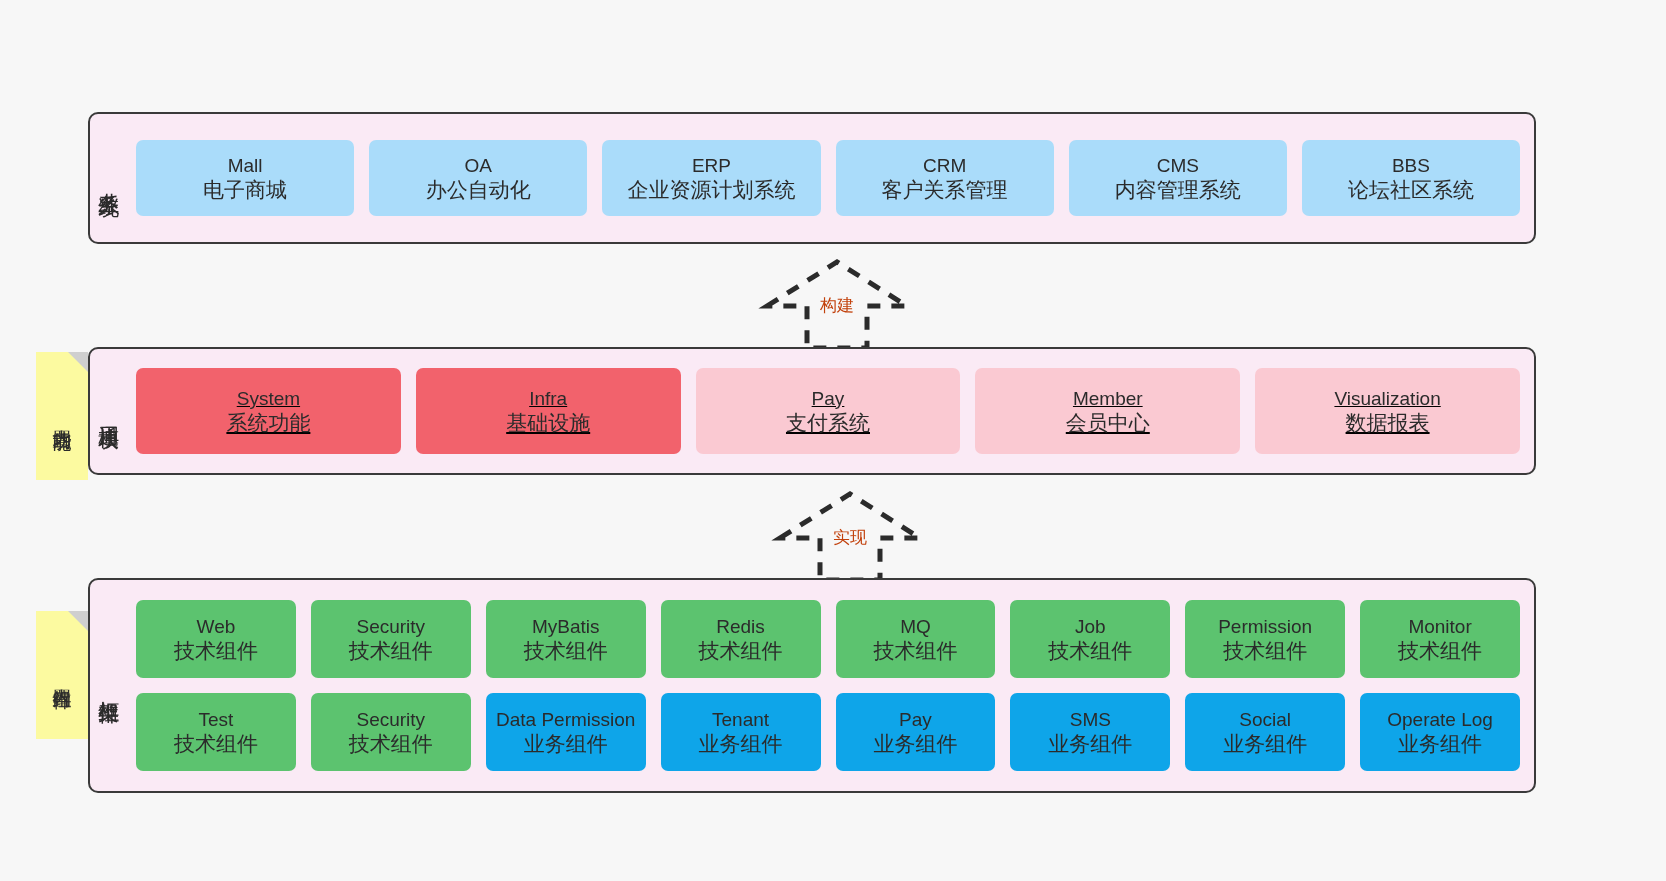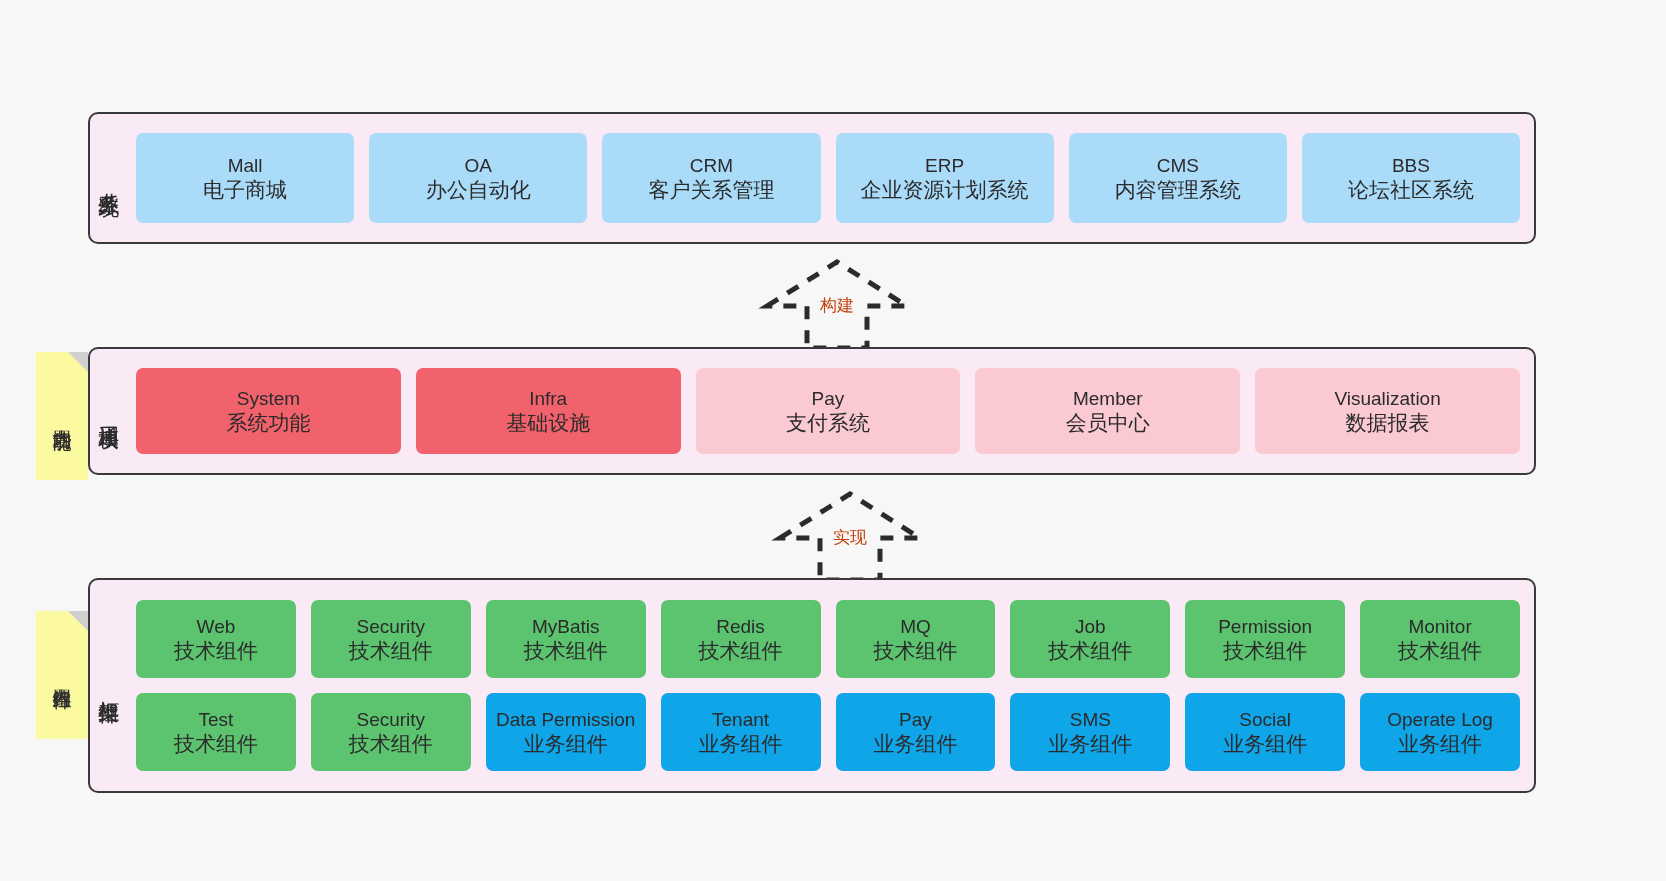--- a/index.html
+++ b/index.html
@@ -63,21 +63,21 @@
     align-items:center;
     justify-content:center;
     text-align:center;
     color:#2b2b2b;
     box-sizing:border-box;
     padding:4px 6px;
     line-height:1.22;
   }
   .card .t1{font-size:19px;}
   .card .t2{font-size:21px;}
-  .card.biz{height:90px;background:#aadcfa;}
+  .card.biz{height:76px;background:#aadcfa;}
   .card.mod{height:86px;}
   .card.mod.hot{background:#f2626c;}
   .card.mod.soft{background:#fac9d2;}
   .card.comp{height:78px;}
   .card.comp.tech{background:#5cc36f;}
   .card.comp.biz2{background:#0ea5e9;}
 
   
   .arrow{
     position:absolute;
@@ -131,26 +131,26 @@
     <div class="layer-body" style="gap:15px;">
       <div class="card biz">
         <span class="t1">Mall</span>
         <span class="t2">电子商城</span>
       </div>
       <div class="card biz">
         <span class="t1">OA</span>
         <span class="t2">办公自动化</span>
       </div>
       <div class="card biz">
+        <span class="t1">ERP</span>
+        <span class="t2">企业资源计划系统</span>
+      </div>
+      <div class="card biz">
         <span class="t1">CRM</span>
         <span class="t2">客户关系管理</span>
-      </div>
-      <div class="card biz">
-        <span class="t1">ERP</span>
-        <span class="t2">企业资源计划系统</span>
       </div>
       <div class="card biz">
         <span class="t1">CMS</span>
         <span class="t2">内容管理系统</span>
       </div>
       <div class="card biz">
         <span class="t1">BBS</span>
         <span class="t2">论坛社区系统</span>
       </div>
     </div>
@@ -163,21 +163,21 @@
     <span class="alabel">构建</span>
   </div>
 
   <div class="note" style="left:36px;top:352px;height:128px;">
     <span class="fold"></span>
     <span>内置功能</span>
   </div>
 
   <div class="layer" style="left:88px;top:347px;width:1448px;height:128px;">
     <div class="layer-label">通用模块</div>
-    <div class="layer-body" style="gap:15px;">
+    <div class="layer-body" style="gap:15px;text-decoration:underline;">
       <div class="card mod hot">
         <span class="t1">System</span>
         <span class="t2">系统功能</span>
       </div>
       <div class="card mod hot">
         <span class="t1">Infra</span>
         <span class="t2">基础设施</span>
       </div>
       <div class="card mod soft">
         <span class="t1">Pay</span>

